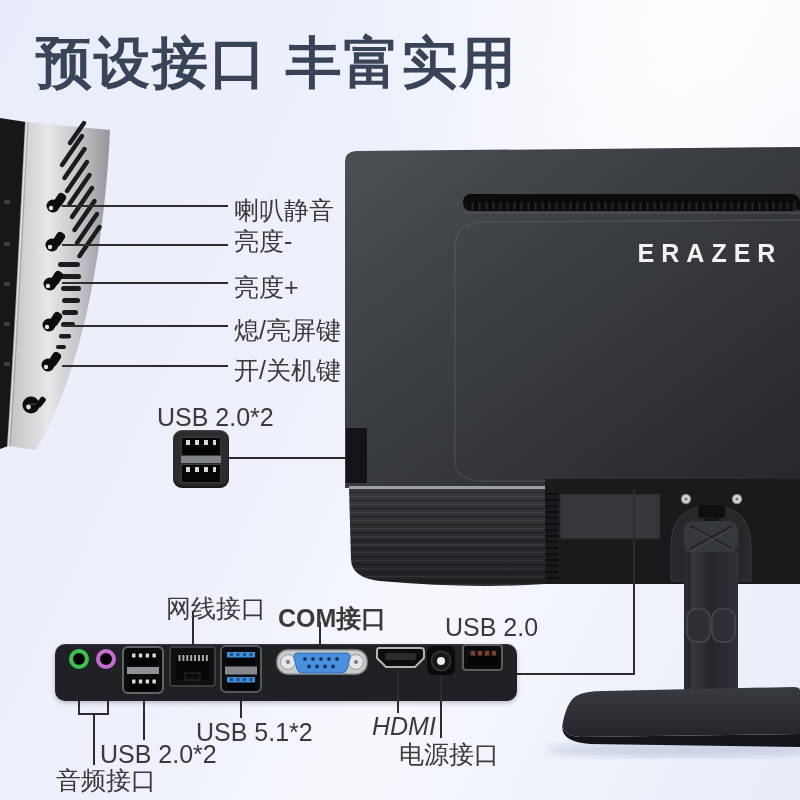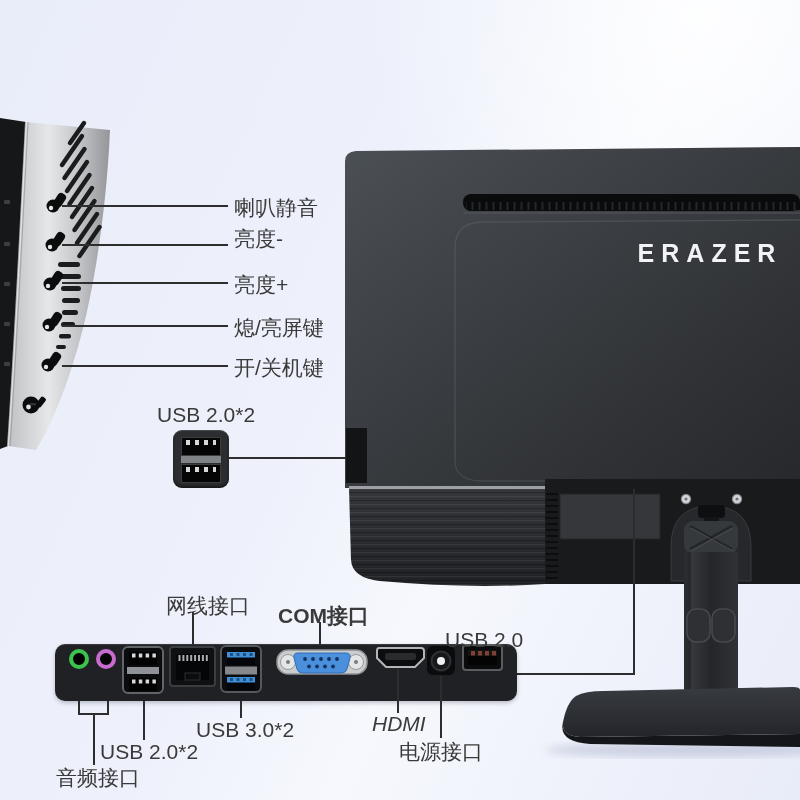--- a/index.html
+++ b/index.html
@@ -4,21 +4,21 @@
 <style>
   html,body{margin:0;padding:0;}
   body{width:800px;height:800px;overflow:hidden;font-family:"Liberation Sans",sans-serif;}
   #canvas{position:relative;width:800px;height:800px;overflow:hidden;
     background:
       radial-gradient(circle at 88% 2%, rgba(255,255,255,.85) 0%, rgba(255,255,255,0) 32%),
       linear-gradient(115deg,#e9edf9 0%,#eef1fb 42%,#f6f8fd 60%,#e8ecf8 100%);}
   #scene{position:absolute;left:0;top:0;z-index:1;}
   .ov{position:absolute;z-index:2;}
   .title{left:36px;top:26px;font-size:56px;font-weight:800;color:#3a4458;letter-spacing:2px;white-space:nowrap;}
-  .lbl{font-size:21px;font-weight:500;color:#3a3a3a;white-space:nowrap;z-index:3;}
+  .lbl{font-size:25px;font-weight:500;color:#3a3a3a;white-space:nowrap;z-index:3;}
   .hline{height:2px;background:#2d2d2d;z-index:2;}
   .vline{width:2px;background:#2d2d2d;z-index:2;}
   
   .bl{left:62px;width:166px;}
   .l1{top:205px}.l2{top:244px}.l3{top:282px}.l4{top:325px}.l5{top:365px}
   .bt{left:234px;}
   .t1{top:194px}.t2{top:225px}.t3{top:271px}.t4{top:314px}.t5{top:354px}
   
   .usbblock{left:173px;top:430px;width:56px;height:58px;background:#2c2d30;border-radius:9px;
     box-shadow:inset 0 1px 1px rgba(255,255,255,.15), inset 0 -2px 3px rgba(0,0,0,.5);}
@@ -191,20 +191,21 @@
         <rect x="687" y="609" width="23" height="33" rx="9" fill="#2e3033" stroke="#47494d" stroke-width="1.5"></rect>
         <rect x="712" y="609" width="23" height="33" rx="9" fill="#2e3033" stroke="#47494d" stroke-width="1.5"></rect>
       </g>
 
       <ellipse cx="685" cy="750" rx="140" ry="7" fill="#9fa8c4" opacity="0.45" filter="url(#blur4)"></ellipse>
       <path d="M563,722 Q561,736 580,737 L800,734 L800,747 L590,744 Q558,742 563,722 Z" fill="#15161a"></path>
       <path d="M604,691 L793,687 Q800,687 800,690 L800,734 L580,737 Q561,736 563,722 Q567,702 576,696 Q585,691 604,691 Z" fill="url(#gBase)"></path>
     </g>
   </svg>
 
+  <div class="ov title">预设接口 丰富实用</div>
 
   <div class="ov hline bl l1"></div>
   <div class="ov hline bl l2"></div>
   <div class="ov hline bl l3"></div>
   <div class="ov hline bl l4"></div>
   <div class="ov hline bl l5"></div>
   <div class="ov lbl bt t1">喇叭静音</div>
   <div class="ov lbl bt t2">亮度-</div>
   <div class="ov lbl bt t3">亮度+</div>
   <div class="ov lbl bt t4">熄/亮屏键</div>
@@ -315,24 +316,24 @@
         <rect x="430" y="7" width="4" height="4.5" fill="#7e4030"></rect>
           <rect x="437" y="7" width="4" height="4.5" fill="#7e4030"></rect>
       </g>
     </svg>
   </div>
 
   <div class="ov lbl" style="left:166px;top:592px;">网线接口</div>
   <div class="ov vline" style="left:192px;top:612px;height:33px;"></div>
   <div class="ov lbl" style="left:278px;top:602px;font-weight:bold;">COM接口</div>
   <div class="ov vline" style="left:319px;top:622px;height:24px;"></div>
-  <div class="ov lbl" style="left:445px;top:613px;margin-top:15px;">USB 2.0</div>
+  <div class="ov lbl" style="left:445px;top:613px;">USB 2.0</div>
 
   <div class="ov vline" style="left:240px;top:701px;height:17px;"></div>
-  <div class="ov lbl" style="left:196px;top:718px;">USB 3.0*2</div>
+  <div class="ov lbl" style="left:196px;top:718px;">USB 5.1*2</div>
   <div class="ov vline" style="left:397px;top:669px;height:44px;"></div>
   <div class="ov lbl" style="left:372px;top:712px;font-style:italic;">HDMI</div>
   <div class="ov vline" style="left:440px;top:676px;height:62px;"></div>
   <div class="ov lbl" style="left:399px;top:738px;">电源接口</div>
   <div class="ov vline" style="left:143px;top:701px;height:39px;"></div>
   <div class="ov lbl" style="left:100px;top:740px;">USB 2.0*2</div>
 
   <div class="ov vline" style="left:78px;top:701px;height:14px;"></div>
   <div class="ov vline" style="left:107px;top:701px;height:14px;"></div>
   <div class="ov hline" style="left:78px;top:713px;width:31px;"></div>

